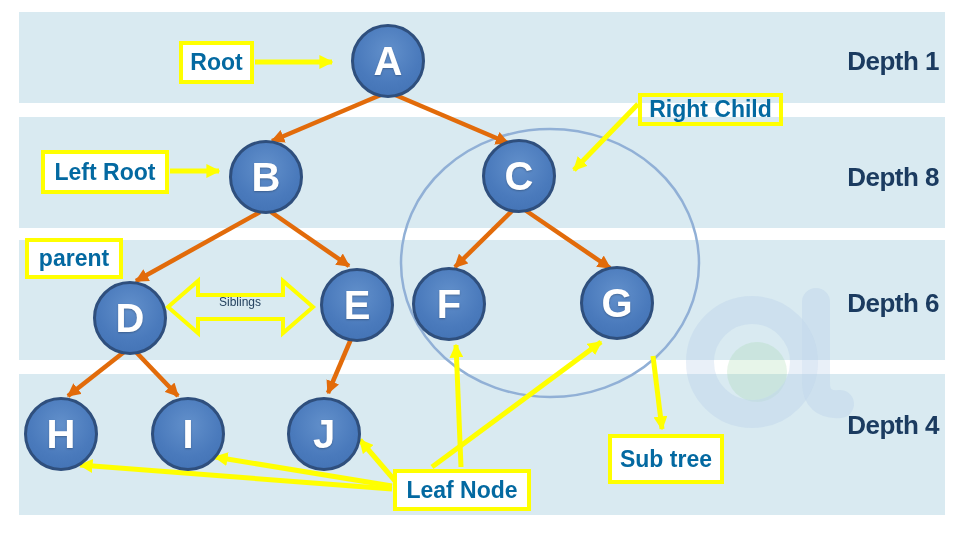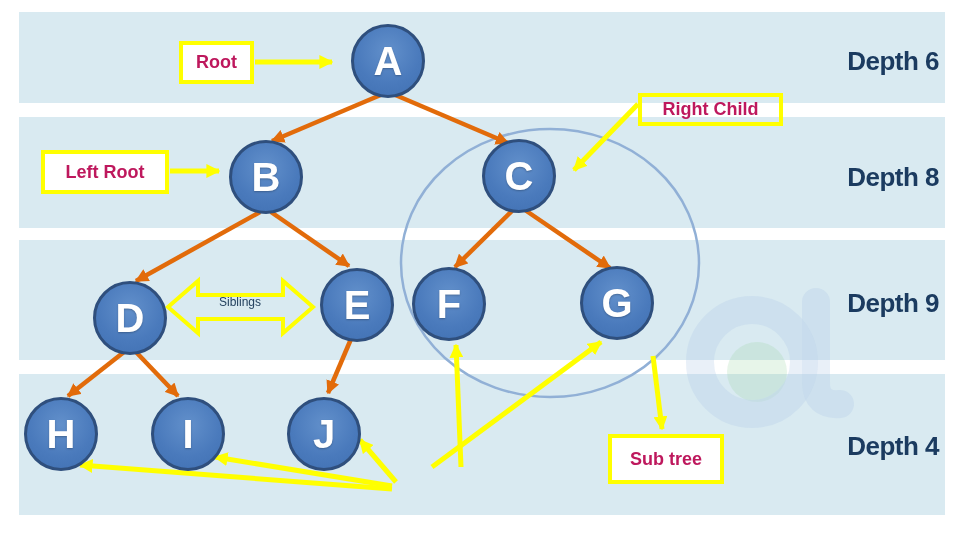--- a/index.html
+++ b/index.html
@@ -16,21 +16,21 @@
   .node{
     position:absolute;width:74px;height:74px;box-sizing:border-box;
     border:3px solid #2f4f7d;border-radius:50%;
     background:radial-gradient(circle at 50% 36%, #6290cb 0%, #4a7abc 58%, #4070b2 100%);
     color:#ffffff;font-weight:bold;font-size:40px;
     display:flex;align-items:center;justify-content:center;
     text-shadow:0 1px 2px rgba(0,0,0,0.25);
   }
   .labelbox{
     position:absolute;box-sizing:border-box;border:4px solid #ffff00;
-    background:#ffffff;color:#be185d;font-weight:bold;font-size:18px;
+    background:#ffffff;color:#0369a1;font-weight:bold;font-size:23px;
     display:flex;align-items:center;justify-content:center;white-space:nowrap;
   }
   .labelbox.transparent{background:transparent;}
   .depth{
     position:absolute;right:21px;width:160px;text-align:right;
     color:#1b3b60;font-weight:bold;font-size:26px;letter-spacing:-0.5px;
   }
   #siblings-text{
     position:absolute;left:190px;top:295px;width:100px;text-align:center;
     color:#24425f;font-size:12px;
@@ -100,22 +100,24 @@
   <div class="node" style="left:320px;top:268px;">E</div>
   <div class="node" style="left:412px;top:267px;">F</div>
   <div class="node" style="left:580px;top:266px;">G</div>
   <div class="node" style="left:24px;top:397px;">H</div>
   <div class="node" style="left:151px;top:397px;">I</div>
   <div class="node" style="left:287px;top:397px;">J</div>
 
   <div class="labelbox" style="left:179px;top:41px;width:75px;height:43px;">Root</div>
   <div class="labelbox" style="left:41px;top:150px;width:128px;height:44px;">Left Root</div>
   <div class="labelbox transparent" style="left:638px;top:93px;width:145px;height:33px;">Right Child</div>
+  <div class="labelbox" style="left:25px;top:238px;width:98px;height:41px;">parent</div>
+  <div class="labelbox" style="left:393px;top:469px;width:138px;height:42px;">Leaf Node</div>
   <div class="labelbox" style="left:608px;top:434px;width:116px;height:50px;">Sub tree</div>
 
   <div id="siblings-text">Siblings</div>
 
-  <div class="depth" style="top:46px;">Depth 6</div>
+  <div class="depth" style="top:46px;">Depth 1</div>
   <div class="depth" style="top:162px;">Depth 8</div>
-  <div class="depth" style="top:288px;">Depth 9</div>
-  <div class="depth" style="top:431px;">Depth 4</div>
+  <div class="depth" style="top:288px;">Depth 6</div>
+  <div class="depth" style="top:410px;">Depth 4</div>
 
 </div>
 
 </body></html>

